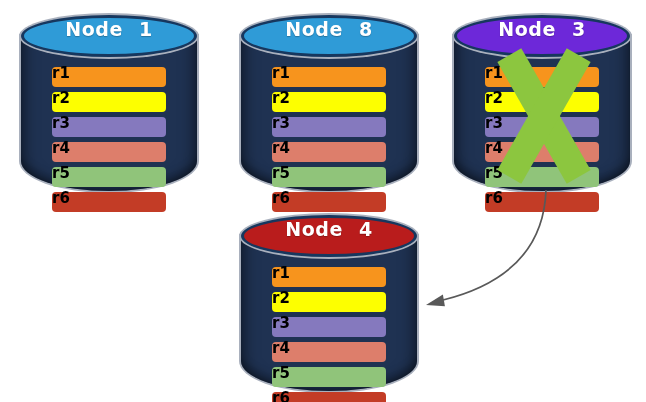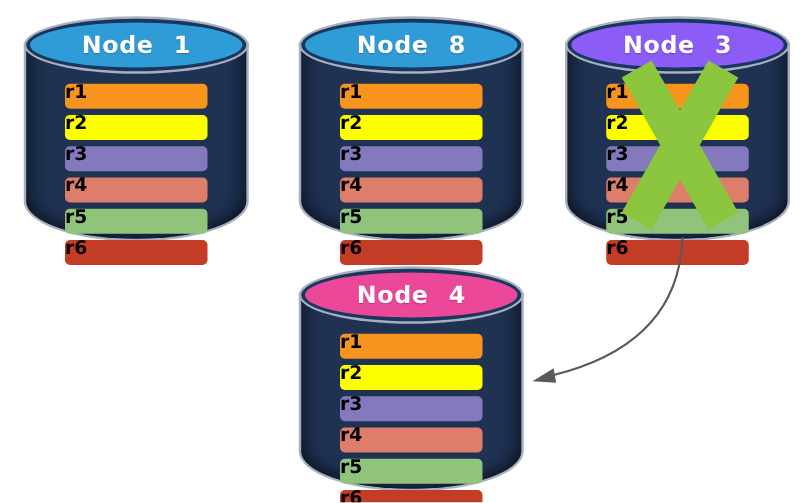--- a/index.html
+++ b/index.html
@@ -30,21 +30,21 @@
                 inset 0 -8px 12px -6px rgba(0,0,0,.4);
   }
   .cyl-top {
     position: absolute;
     left: 1px; right: 1px; top: 0; height: 42px;
     background: #2F9BD7;
     border: 3px solid #17375E;
     border-radius: 50%;
     box-shadow: 0 0 0 2px #A9B0BD;
     box-sizing: border-box;
-    display: flex; align-items: center; justify-content: center;
+    display: flex; justify-content: center;
   }
   .node-label {
     color: #ffffff;
     font-size: 19px;
     font-weight: bold;
     letter-spacing: 0.5px;
     word-spacing: 9px;
     text-shadow: 0 1px 1px rgba(0,0,0,.25);
     white-space: nowrap;
   }
@@ -112,40 +112,40 @@
       <div class="row" style="background-color: rgb(253, 255, 0);">r2</div>
       <div class="row" style="background-color: rgb(133, 121, 190);">r3</div>
       <div class="row" style="background-color: rgb(221, 126, 107);">r4</div>
       <div class="row" style="background-color: rgb(144, 196, 122);">r5</div>
       <div class="row" style="background-color: rgb(195, 60, 38);">r6</div>
     </div>
   </div>
 
   <div class="cylinder pos-n3">
     <div class="cyl-body" style="background-color: rgb(31, 50, 82);"></div>
-    <div class="cyl-top" style="background-color: #8b5cf6;">
+    <div class="cyl-top" style="background-color: #6d28d9;">
       <span class="node-label">Node 3</span>
     </div>
     <div class="rows">
       <div class="row" style="background-color: rgb(247, 148, 29);">r1</div>
       <div class="row" style="background-color: rgb(253, 255, 0);">r2</div>
       <div class="row" style="background-color: rgb(133, 121, 190);">r3</div>
       <div class="row" style="background-color: rgb(221, 126, 107);">r4</div>
       <div class="row" style="background-color: rgb(144, 196, 122);">r5</div>
       <div class="row" style="background-color: rgb(195, 60, 38);">r6</div>
     </div>
     <svg class="cross" viewBox="0 0 100 137" preserveAspectRatio="none">
       <line x1="16" y1="9" x2="84" y2="128" stroke-width="27" stroke-linecap="butt" stroke="#8CC63F"></line>
       <line x1="84" y1="9" x2="16" y2="128" stroke-width="27" stroke-linecap="butt" stroke="#8CC63F"></line>
     </svg>
   </div>
 
   <div class="cylinder pos-n4">
     <div class="cyl-body" style="background-color: rgb(31, 50, 82);"></div>
-    <div class="cyl-top" style="background-color: #ec4899;">
+    <div class="cyl-top" style="background-color: #b91c1c;">
       <span class="node-label">Node 4</span>
     </div>
     <div class="rows">
       <div class="row" style="background-color: rgb(247, 148, 29);">r1</div>
       <div class="row" style="background-color: rgb(253, 255, 0);">r2</div>
       <div class="row" style="background-color: rgb(133, 121, 190);">r3</div>
       <div class="row" style="background-color: rgb(221, 126, 107);">r4</div>
       <div class="row" style="background-color: rgb(144, 196, 122);">r5</div>
       <div class="row" style="background-color: rgb(195, 60, 38);">r6</div>
     </div>

